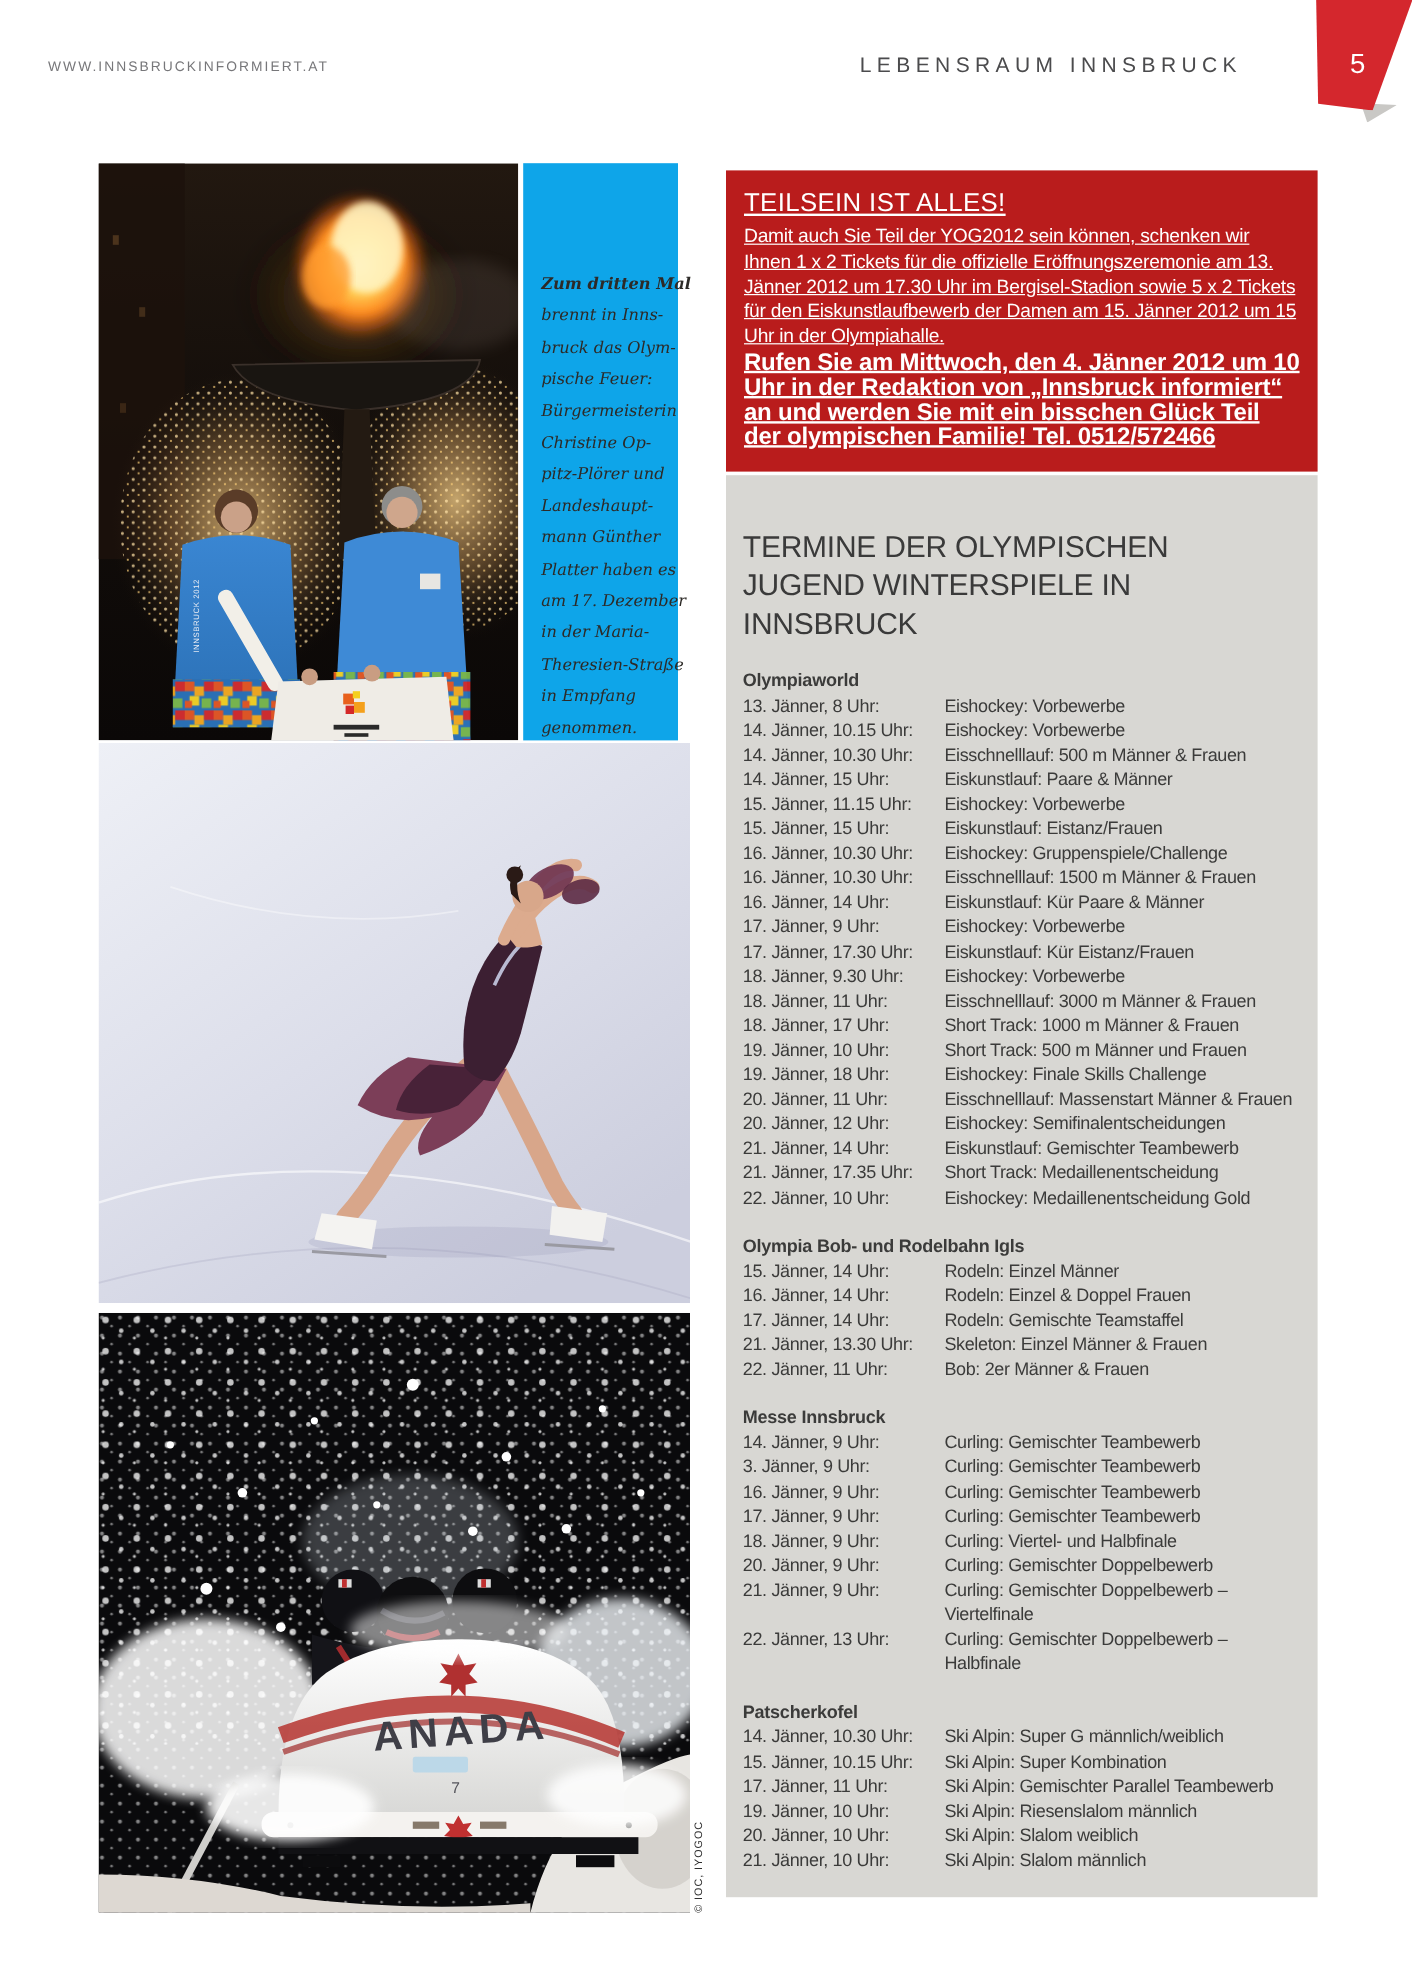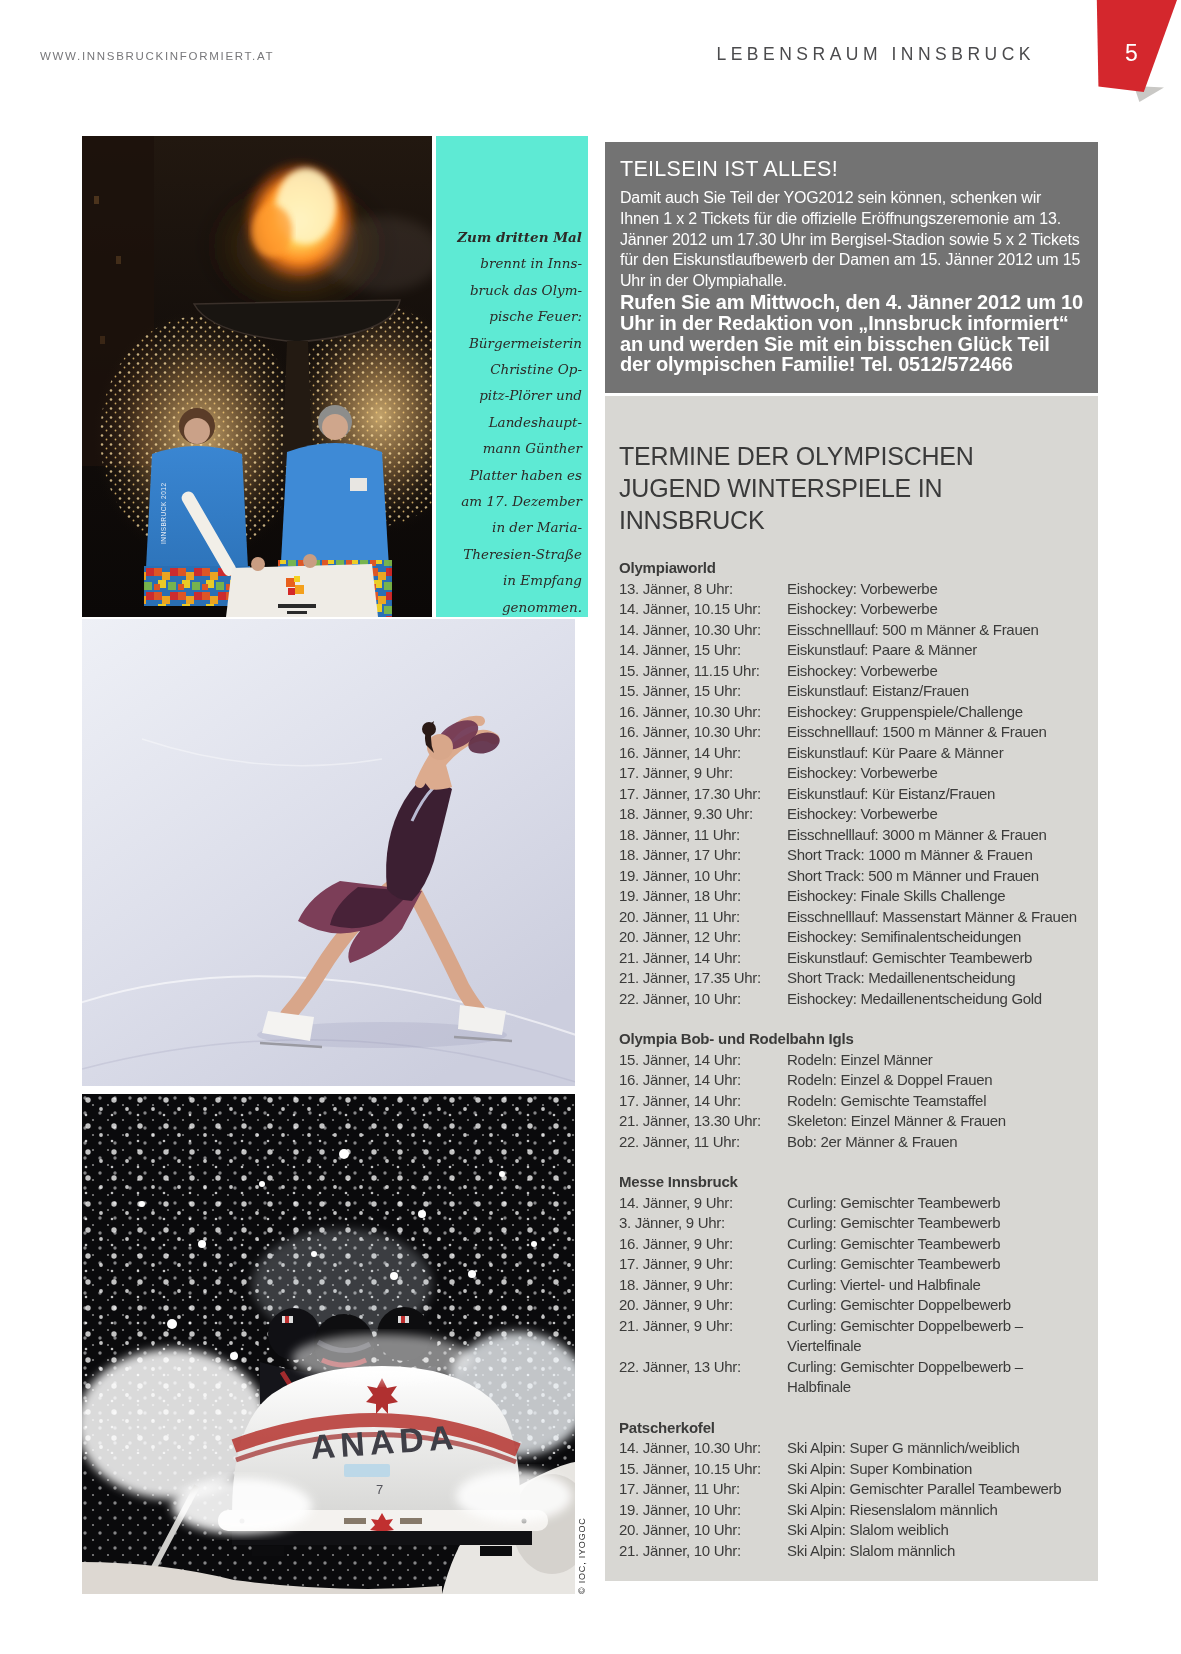--- a/index.html
+++ b/index.html
@@ -17,21 +17,21 @@
             clip-path:polygon(1% 0,100% 0,59% 100%,3% 94%);}
   .page-tab .num{position:absolute;left:29px;top:40px;color:#fff;font-size:23px;}
 
   
   .photo{position:absolute;overflow:hidden;}
   .photo svg{display:block;width:100%;height:100%;}
   .photo-flame{left:82px;top:136px;width:350px;height:481px;}
   .photo-skater{left:82px;top:619px;width:493px;height:467px;}
   .photo-bobsled{left:82px;top:1094px;width:493px;height:500px;}
 
-  .caption-strip{position:absolute;left:436px;top:136px;width:152px;height:481px;background:#5eead4;text-align:right;}
+  .caption-strip{position:absolute;left:436px;top:136px;width:129px;height:481px;background:#0ea5e9;}
   .caption-text{padding:88px 6px 0 15px;font-family:"DejaVu Serif",serif;font-style:italic;
             font-size:13.5px;line-height:26.4px;color:#2d2a27;}
   .cap-line{white-space:nowrap;}
   .cap-line:first-child{font-weight:bold;}
 
   .photo-credit{position:absolute;left:577px;top:1594px;transform:rotate(-90deg);
             transform-origin:0 0;font-size:9px;letter-spacing:0.8px;color:#2e2e2e;
             white-space:nowrap;width:90px;}
 
   
@@ -291,21 +291,21 @@
       <rect x="170" y="452" width="32" height="10" fill="#0c0c0e"></rect>
       <rect x="398" y="452" width="32" height="10" fill="#0c0c0e"></rect>
       <ellipse cx="160" cy="412" rx="70" ry="28" fill="#ffffff" opacity="0.9" filter="url(#bb5)"></ellipse>
       <ellipse cx="432" cy="402" rx="58" ry="26" fill="#ffffff" opacity="0.85" filter="url(#bb5)"></ellipse>
       <ellipse cx="300" cy="264" rx="90" ry="24" fill="#ffffff" opacity="0.5" filter="url(#bb5)"></ellipse>
     </svg>
   </div>
 
   <div class="photo-credit">© IOC, IYOGOC</div>
 
-  <section class="ticket-box" style="background:#737373;">
+  <section class="ticket-box" style="background:#b91c1c;text-decoration:underline;">
     <h2 class="ticket-title">TEILSEIN IST ALLES!</h2>
     <p class="ticket-body">Damit auch Sie Teil der YOG2012 sein können, schenken wir Ihnen 1 x 2 Tickets für die offizielle Eröffnungszeremonie am 13. Jänner 2012 um 17.30 Uhr im Bergisel-Stadion sowie 5 x 2 Tickets für den Eiskunstlaufbewerb der Damen am 15. Jänner 2012 um 15 Uhr in der Olympiahalle.</p>
     <p class="ticket-cta">Rufen Sie am Mittwoch, den 4. Jänner 2012 um 10 Uhr in der Redaktion von „Innsbruck informiert“ an und werden Sie mit ein bisschen Glück Teil der olympischen Familie! Tel. 0512/572466</p>
   </section>
 
   <section class="schedule-box">
     <h2 class="schedule-title"><span>TERMINE DER OLYMPISCHEN</span><br><span>JUGEND WINTERSPIELE IN INNSBRUCK</span></h2>
     <div>
         <div class="venue">Olympiaworld</div>
         <div class="srow">

